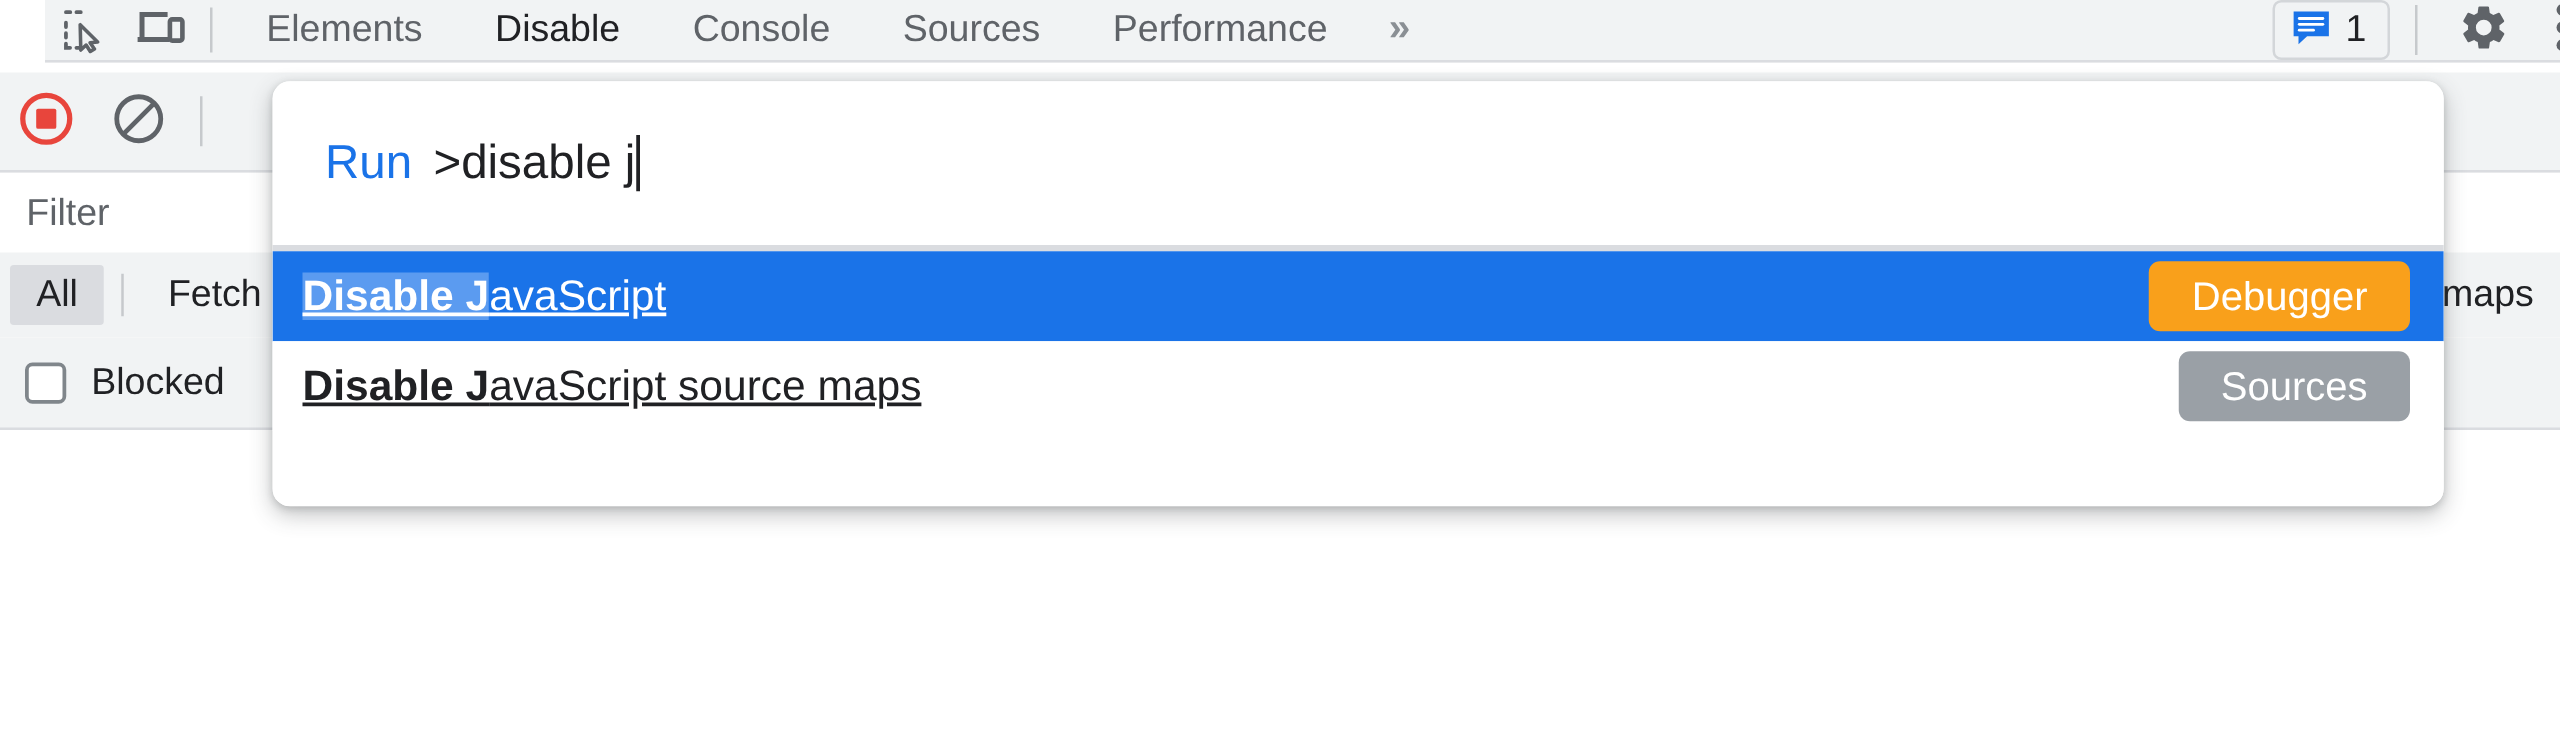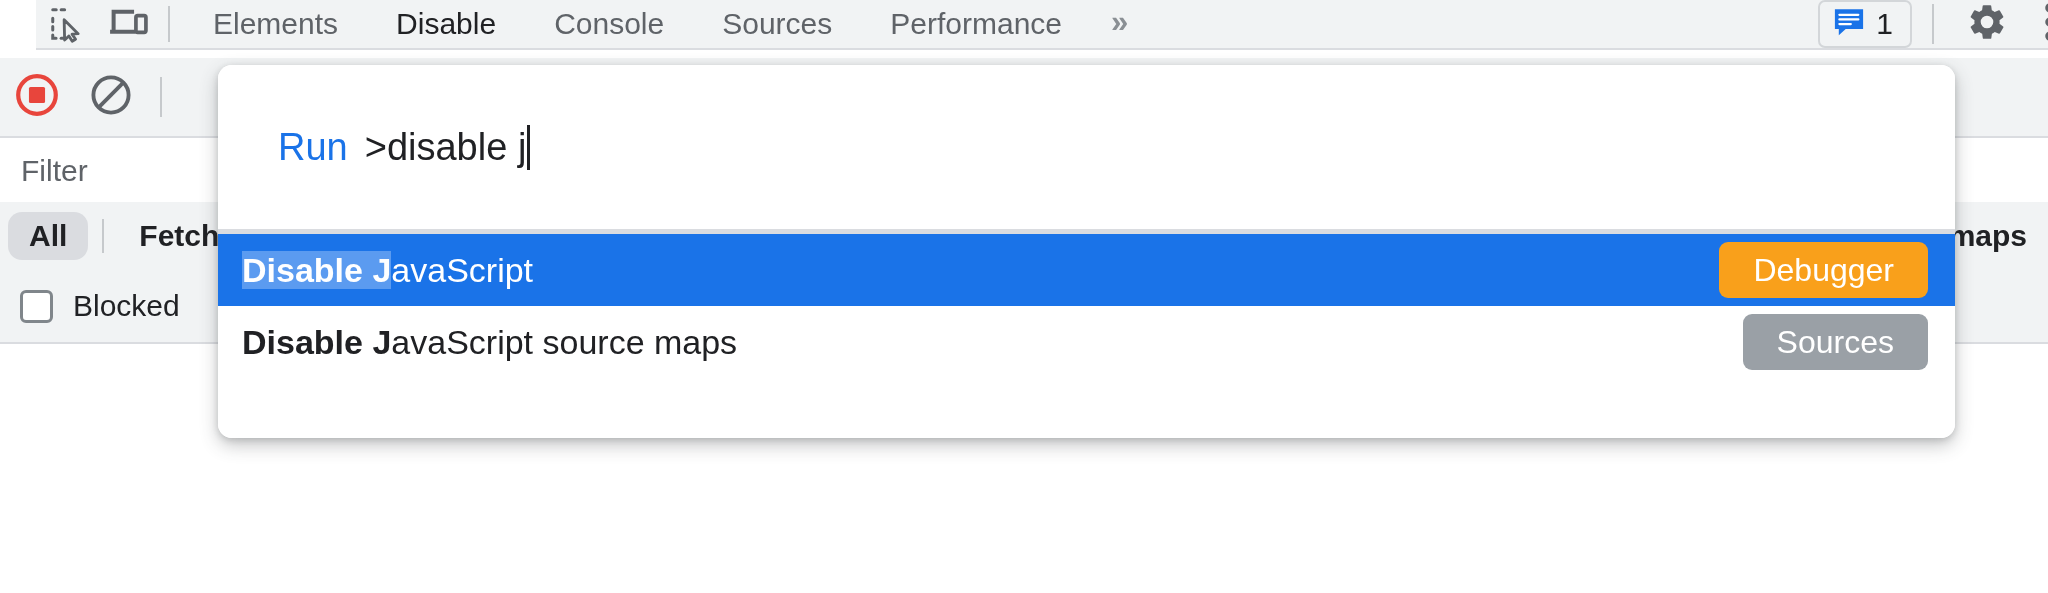--- a/index.html
+++ b/index.html
@@ -147,23 +147,22 @@
     width: 2048px; height: 68px;
     background: #f1f3f4;
     display: flex;
     align-items: center;
     padding-left: 8px;
   }
   .chip {
     font-size: 30px;
     color: #202124;
     padding: 7px 21px;
-    border-radius: 14px;
-    white-space: nowrap;
-    font-weight: bold;
+    border-radius: 3px;
+    white-space: nowrap;
   }
   .chip.active { background: #dadce0; }
   .chip-sep {
     width: 2px; height: 34px; background: #c6c9cc; margin: 0 14px;
   }
 
   .blocked-row {
     position: absolute;
     top: 270px; left: 0;
     width: 2048px; height: 74px;
@@ -201,24 +200,24 @@
     left: 218px;
     width: 1737px;
     background: #ffffff;
     border-radius: 14px;
     box-shadow: 0 7px 18px rgba(60,64,67,0.30), 0 2px 6px rgba(60,64,67,0.18);
     overflow: hidden;
     z-index: 20;
   }
 
   .cmd-input-area {
-    height: 164px;
-    display: flex;
-    align-items: center;
-    padding: 0 60px;
+    height: 131px;
+    display: flex;
+    align-items: center;
+    padding: 0 42px;
     background: #ffffff;
   }
   .cmd-prefix {
     font-size: 38px;
     color: #1a73e8;
     margin-right: 17px;
     white-space: nowrap;
   }
   .cmd-text {
     font-size: 38px;
@@ -249,20 +248,21 @@
     background: #ffffff;
     position: relative;
   }
   .cmd-row.tall { height: 72px; }
   .cmd-row.selected { background: #1a73e8; }
 
   .cmd-row-title {
     font-size: 34px;
     color: #202124;
     white-space: nowrap;
+    text-decoration: underline;
   }
   .cmd-row.selected .cmd-row-title { color: #ffffff; }
 
   .match {
     font-weight: bold;
   }
   .cmd-row.selected .match {
     background: #5b9bf0;
   }
 

